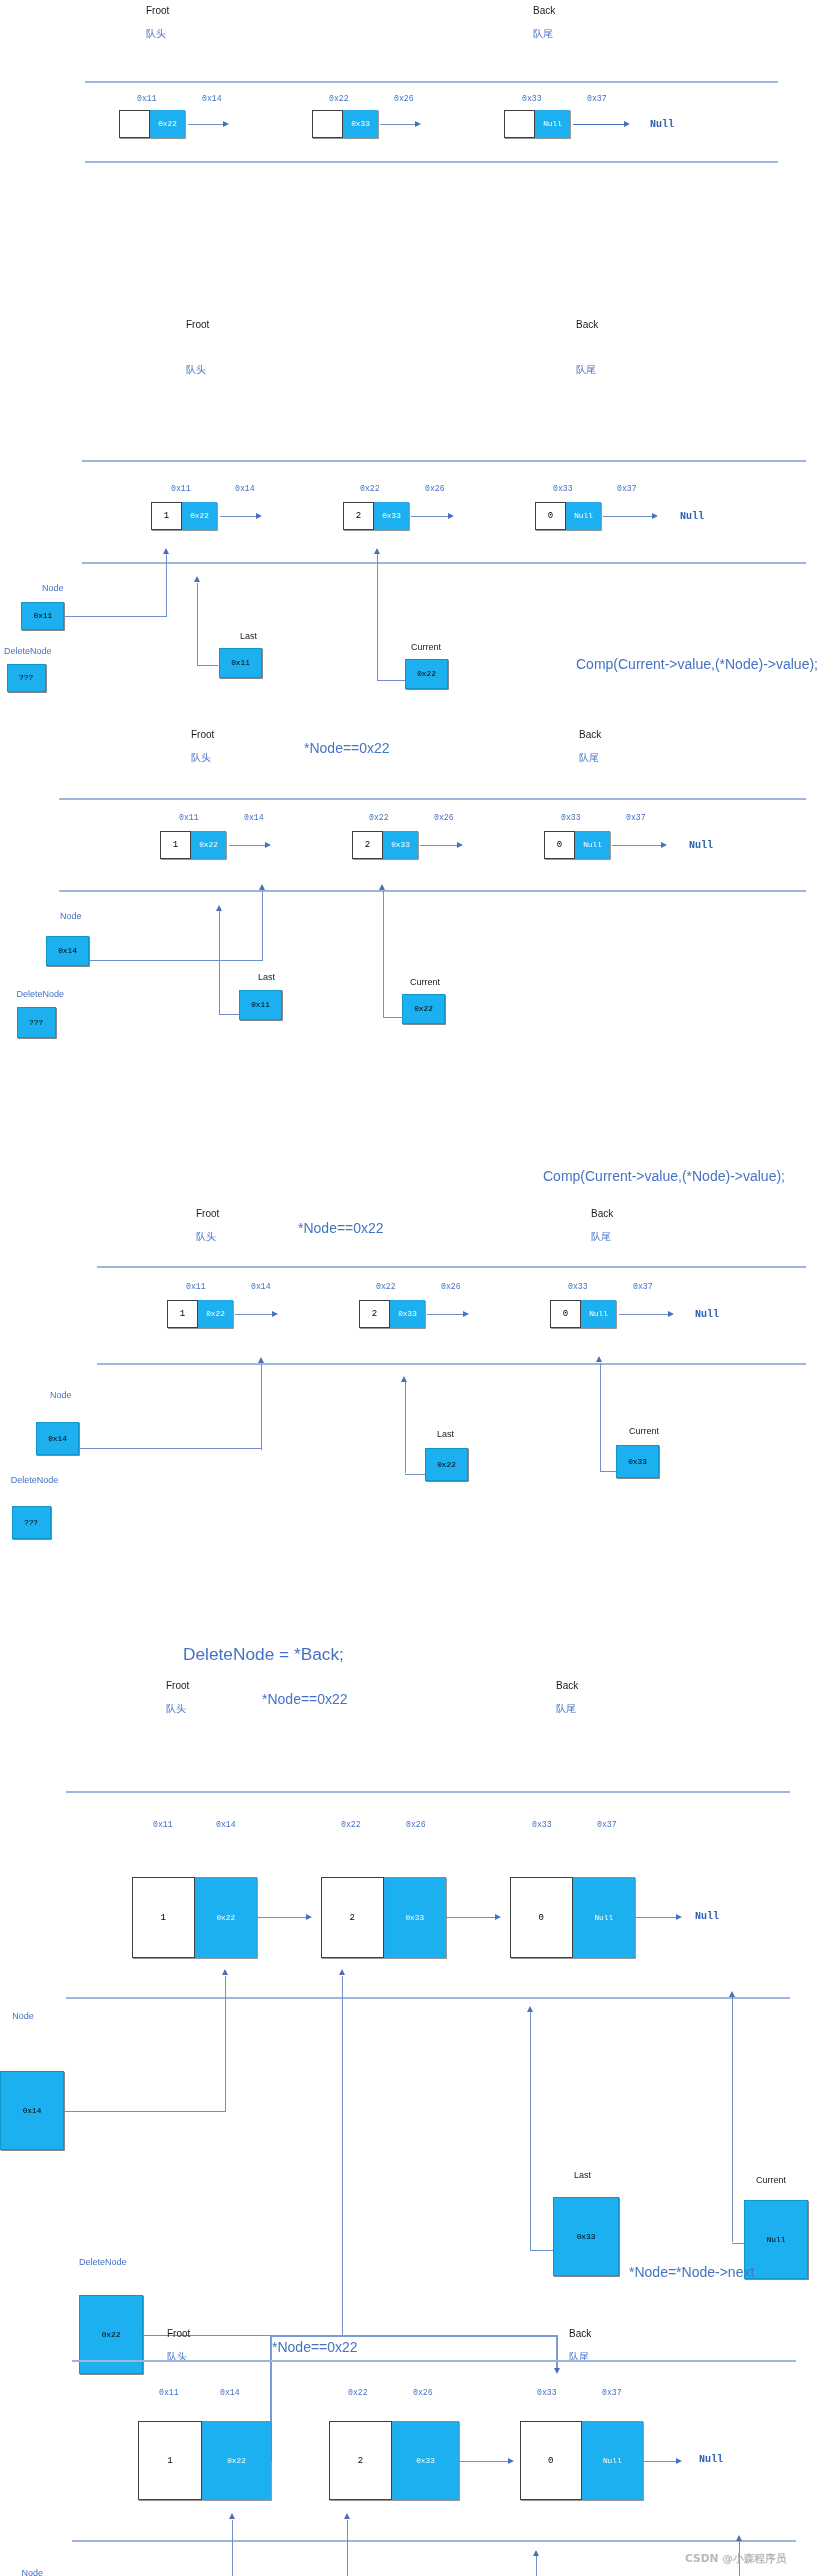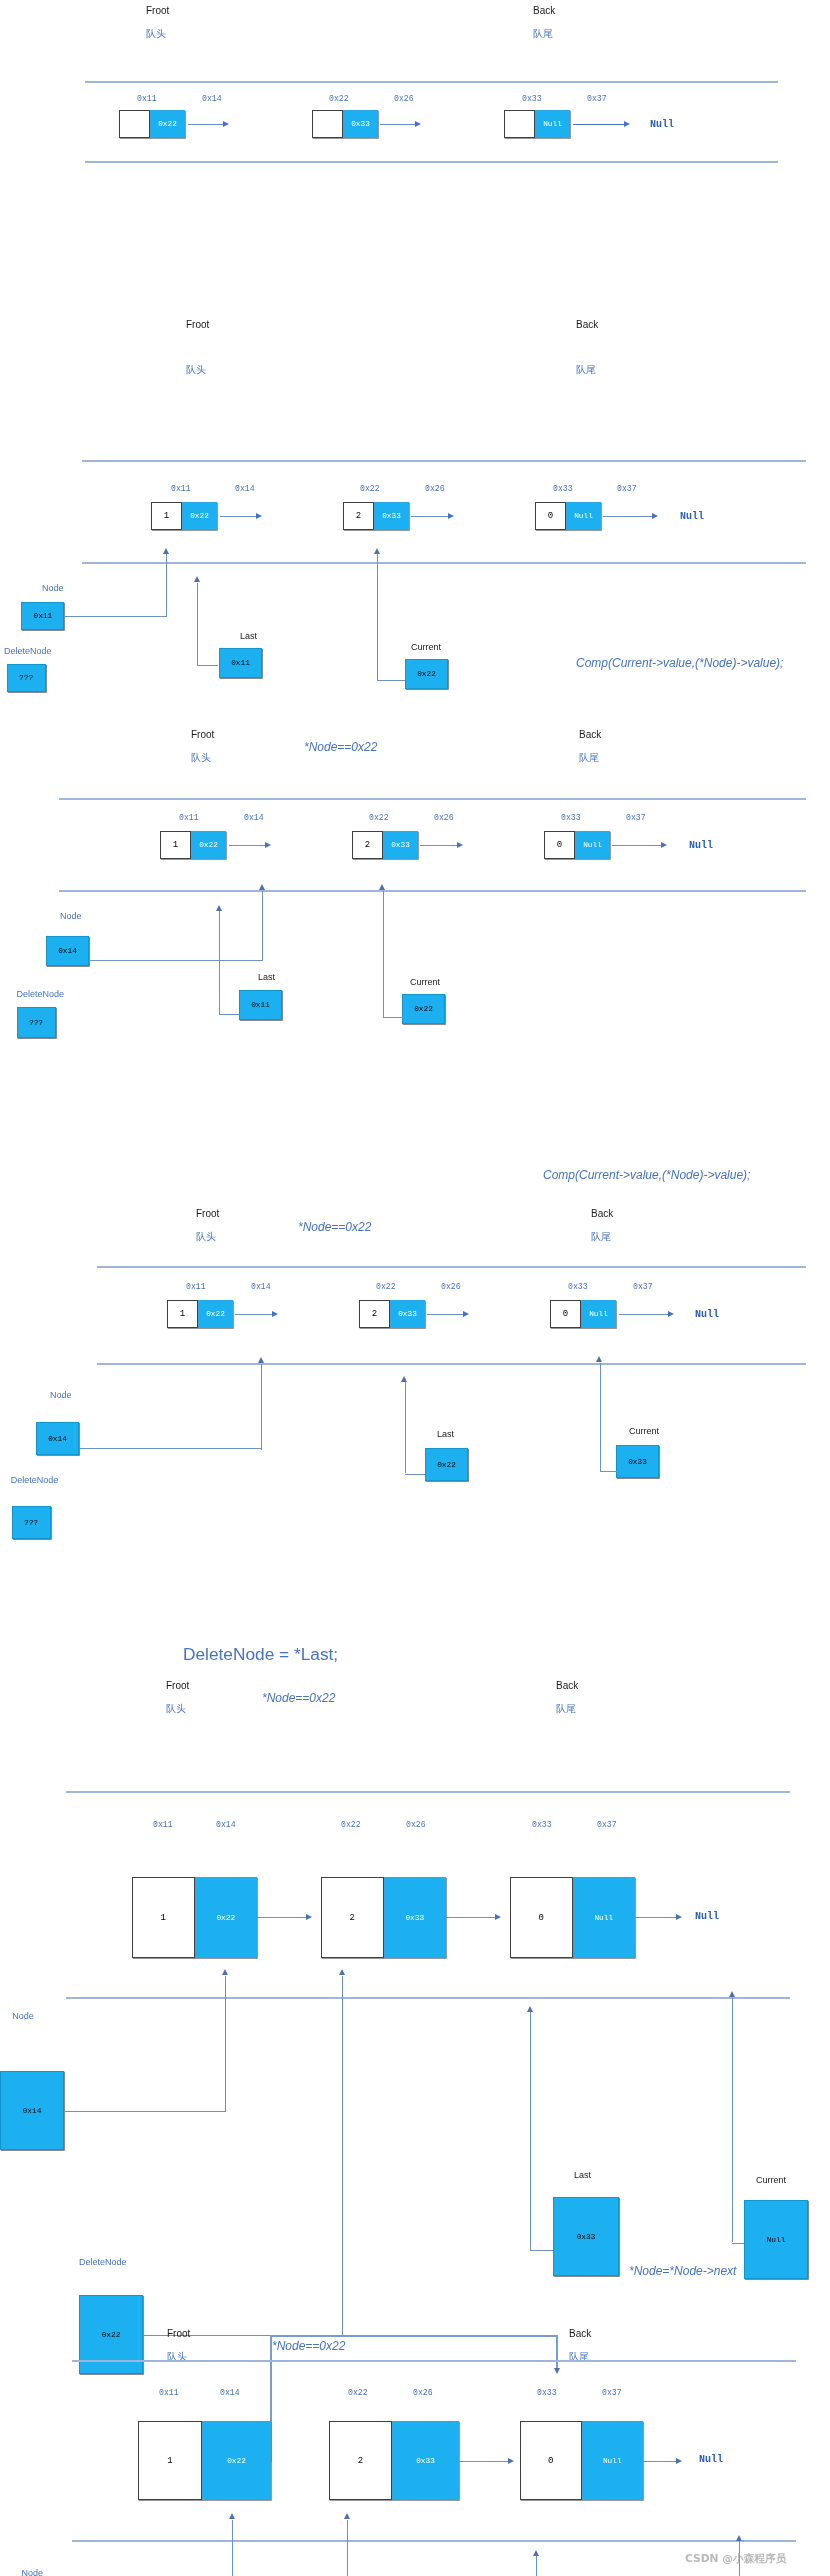--- a/index.html
+++ b/index.html
@@ -21,22 +21,22 @@
   }
   .lbl-cn {
     position:absolute; font-size:10px; color:#4472c4;
     font-family:"DejaVu Sans", sans-serif; white-space:nowrap;
   }
   .addr {
     position:absolute; font-size:8.2px; color:#4472c4;
     font-family:"Liberation Mono", monospace; white-space:nowrap;
   }
   .note {
-    position:absolute; font-size:12px; color:#4472c4;
-    font-family:"Liberation Sans", sans-serif; white-space:nowrap;font-style:italic;
+    position:absolute; font-size:14px; color:#4472c4;
+    font-family:"Liberation Sans", sans-serif; white-space:nowrap;
   }
   .ptr-name {
     position:absolute; font-size:9px; color:#4472c4;
     font-family:"Liberation Sans", sans-serif; white-space:nowrap;
   }
   .ptr-name.dark { color:#1a1a1a; }
   .nullterm {
     position:absolute; font-size:10px; color:#2b5fb5; font-weight:bold;
     font-family:"Liberation Mono", monospace; white-space:nowrap;
   }
@@ -320,21 +320,21 @@
   <div class="ln v" style="left:405px;top:197px;height:91px;"></div>
   <div class="arrow-up" style="left:401px;top:191px;"></div>
 
   <div class="ptr-name dark" style="left:629px;top:241px;">Current</div>
   <div class="pbox" style="left:616px;top:260px;width:43px;height:33px;">0x33</div>
   <div class="ln h" style="left:600px;top:286px;width:16.5px;"></div>
   <div class="ln v" style="left:600px;top:178px;height:109px;"></div>
   <div class="arrow-up" style="left:596px;top:171px;"></div>
 </div>
 
-<div class="bigtitle" style="left:183px;top:1644px;">DeleteNode = *Last;</div>
+<div class="bigtitle" style="left:183px;top:1644px;">DeleteNode = *Back;</div>
 
 <div class="stage" style="top:1670px;height:411px;">
   <div class="lbl-en" style="left:166px;top:10px;">Froot</div>
   <div class="lbl-cn" style="left:166px;top:32px;">队头</div>
   <div class="note" style="left:262px;top:21.4px;">*Node==0x22</div>
   <div class="lbl-en" style="left:556px;top:10px;">Back</div>
   <div class="lbl-cn" style="left:556px;top:32px;">队尾</div>
 
   <div class="rule" style="left:66px;top:121px;width:724px;"></div>
 

